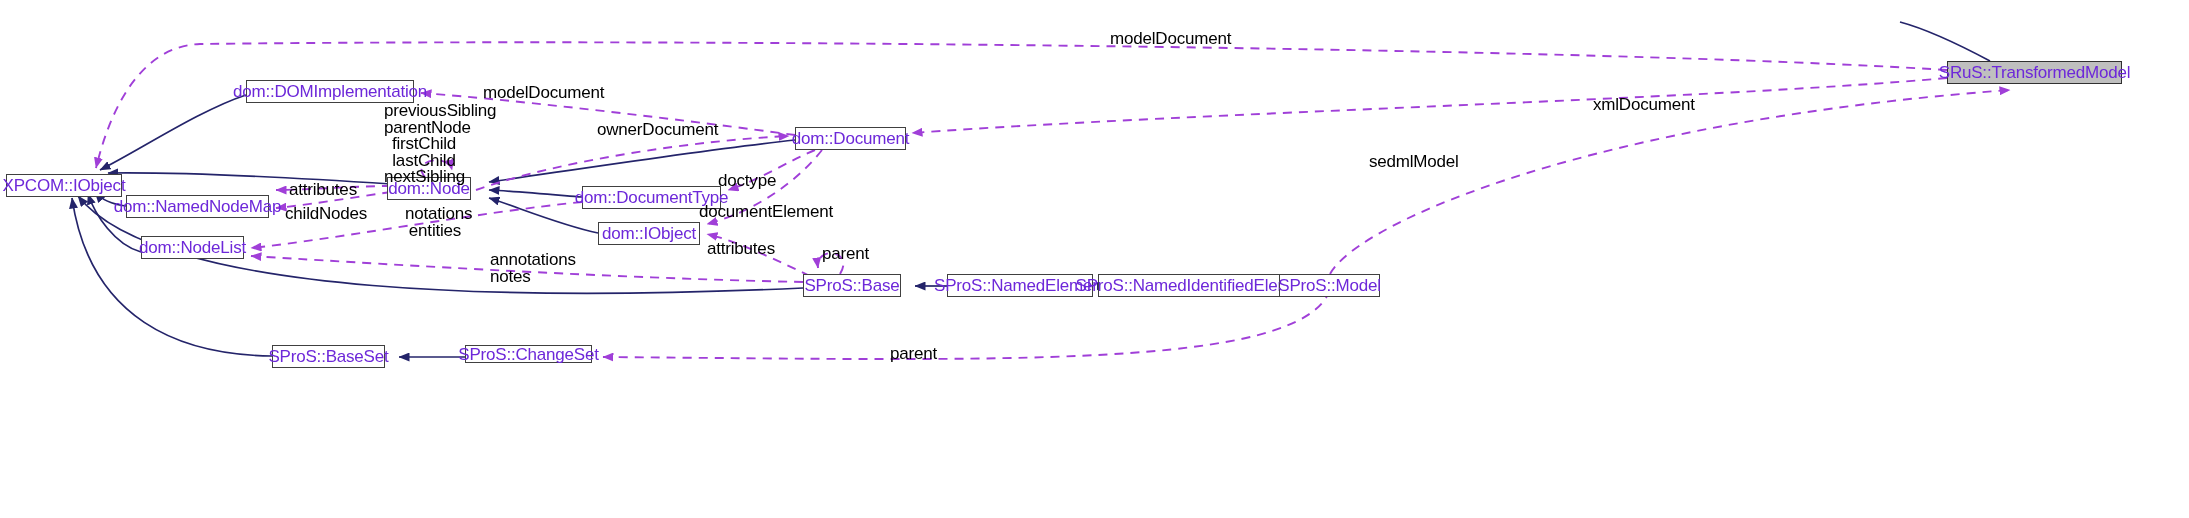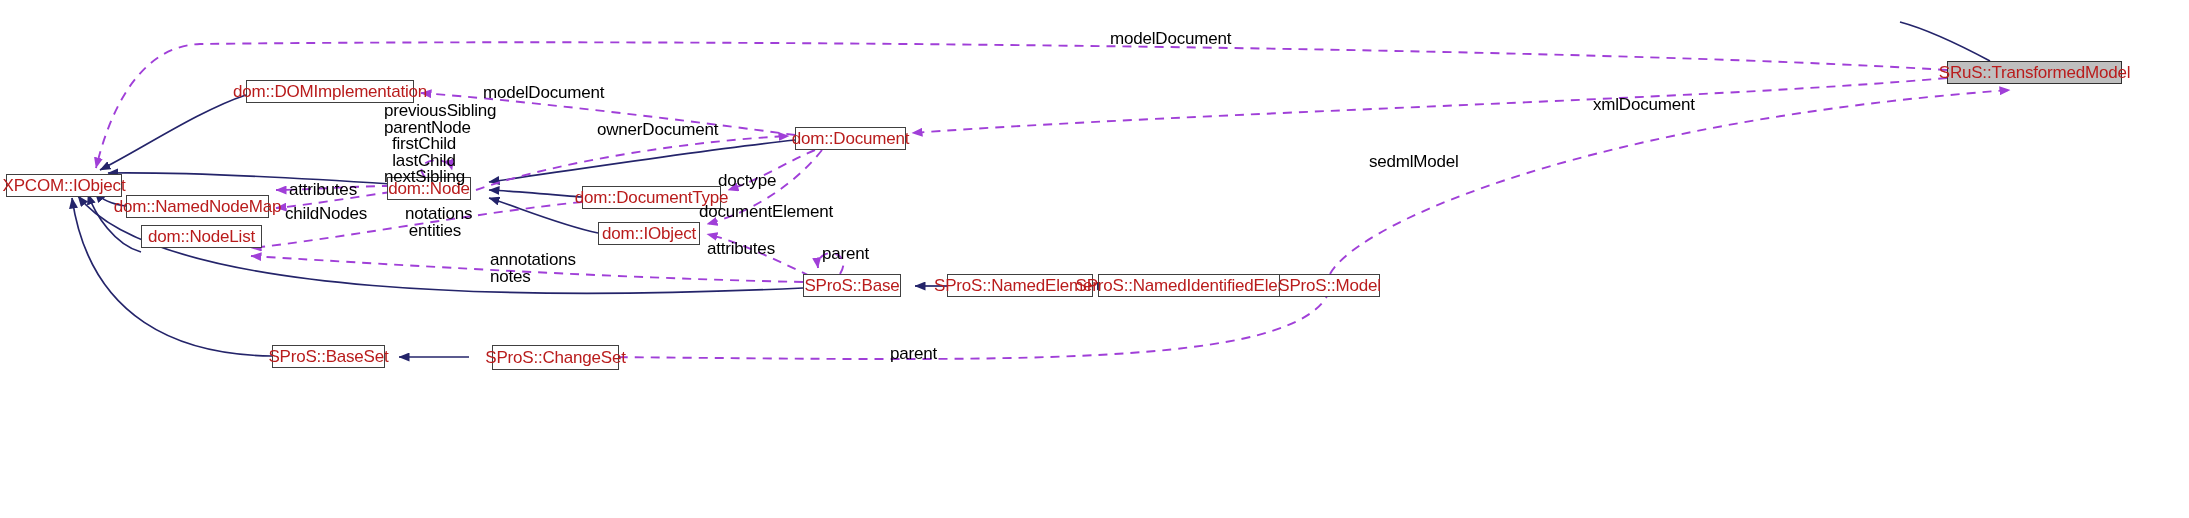--- a/index.html
+++ b/index.html
@@ -1,20 +1,20 @@
 <!DOCTYPE html>
 <html><head>
 <meta charset="utf-8">
 <style>
   html,body{margin:0;padding:0;background:#ffffff;}
   #stage{position:relative;width:2189px;height:518px;background:#ffffff;
          font-family:"Liberation Sans","DejaVu Sans",sans-serif;overflow:hidden;}
   #edges{position:absolute;left:0;top:0;width:2189px;height:518px;}
   .node{position:absolute;box-sizing:border-box;border:1.5px solid #404040;
-        background:#ffffff;color:#b91c1c;font-size:17px;line-height:1;
+        background:#ffffff;color:#6d28d9;font-size:17px;line-height:1;
         display:flex;align-items:center;justify-content:center;
         white-space:nowrap;letter-spacing:-0.2px;}
   .node.hl{background:#bfbfbf;border-color:#303030;}
   .elabel{position:absolute;color:#000000;font-size:17px;line-height:17px;
           white-space:pre;text-align:left;letter-spacing:-0.2px;}
   .elabel.multi{line-height:16.5px;}
 </style>
 </head>
 <body>
 
@@ -68,31 +68,31 @@
       <path d="M803,282 C600,278 350,262 251,256"></path>
       <path d="M840,274 C855,250 815,245 818,268"></path>
       <path d="M1330,274 C1360,220 1600,120 2010,90"></path>
       <path d="M1330,290 C1300,370 1000,360 603,357"></path>
     </g>
   </svg>
 
   <div class="node" style="left:6px;top:174px;width:116px;height:23px">XPCOM::IObject</div>
   <div class="node" style="left:246px;top:80px;width:168px;height:23px">dom::DOMImplementation</div>
   <div class="node" style="left:126px;top:195px;width:143px;height:23px">dom::NamedNodeMap</div>
-  <div class="node" style="left:141px;top:225px;width:121px;height:23px">dom::NodeList</div>
+  <div class="node" style="left:141px;top:236px;width:103px;height:23px">dom::NodeList</div>
   <div class="node" style="left:387px;top:177px;width:84px;height:23px">dom::Node</div>
   <div class="node" style="left:795px;top:127px;width:111px;height:23px">dom::Document</div>
   <div class="node" style="left:582px;top:186px;width:139px;height:23px">dom::DocumentType</div>
   <div class="node" style="left:598px;top:222px;width:102px;height:23px">dom::IObject</div>
   <div class="node" style="left:803px;top:274px;width:98px;height:23px">SProS::Base</div>
   <div class="node" style="left:947px;top:274px;width:146px;height:23px">SProS::NamedElement</div>
   <div class="node" style="left:1098px;top:274px;width:194px;height:23px">SProS::NamedIdentifiedElement</div>
   <div class="node" style="left:1279px;top:274px;width:101px;height:23px">SProS::Model</div>
   <div class="node" style="left:272px;top:345px;width:113px;height:23px">SProS::BaseSet</div>
-  <div class="node" style="left:492px;top:345px;width:127px;height:25px">SProS::ChangeSet</div>
+  <div class="node" style="left:465px;top:345px;width:127px;height:18px">SProS::ChangeSet</div>
   <div class="node hl" style="left:1947px;top:61px;width:175px;height:23px">SRuS::TransformedModel</div>
 
   <div class="elabel" style="left:1110px;top:30px">modelDocument</div>
   <div class="elabel" style="left:483px;top:84px">modelDocument</div>
   <div class="elabel" style="left:1593px;top:96px">xmlDocument</div>
   <div class="elabel multi" style="left:384px;top:103px;width:80px;text-align:center">previousSibling
 parentNode
 firstChild
 lastChild
 nextSibling</div>

